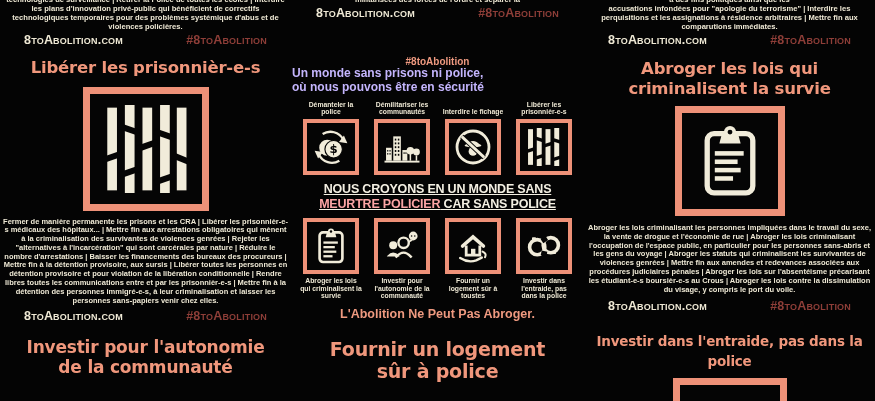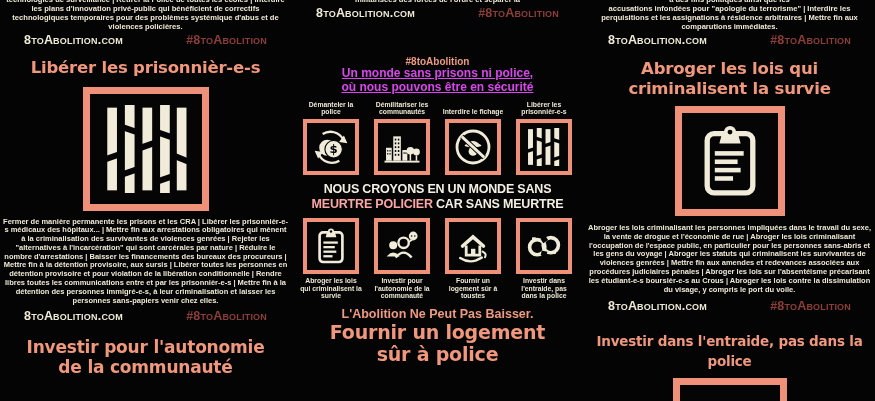--- a/index.html
+++ b/index.html
@@ -16,29 +16,29 @@
   .hashtag{color:#8e3e38;font-variant:small-caps;font-size:12.5px;letter-spacing:.2px;}
 
   .poster-title{color:#f0977c;text-align:center;font-size:16.5px;line-height:19.5px;letter-spacing:-.2px;
                 font-family:"DejaVu Sans","Liberation Sans",sans-serif;font-weight:bold;}
   .icon-frame{border:7px solid #ee9178;background:#050505;margin:0 auto;display:flex;align-items:center;justify-content:center;}
   .frame-lg{width:112px;height:110px;}
   .frame-rt{width:96px;height:96px;}
   .body-text{color:#efe9d5;font-size:7.5px;line-height:8.8px;text-align:center;padding:0 3px;}
 
   .mid-hash{color:#ef9a80;text-align:center;font-size:10px;line-height:11px;}
-  .mid-sub{color:#d946ef;text-align:center;font-size:12px;line-height:13.5px;text-decoration:underline;}
+  .mid-sub{color:#c4b5fd;text-align:left;font-size:12px;line-height:13.5px;}
   .tiles{display:flex;justify-content:center;gap:9px;}
   .tile{width:62px;display:flex;flex-direction:column;align-items:center;}
   .tile-label{color:#efe9d5;font-size:6.8px;line-height:7.6px;text-align:center;}
   .lbl-top{height:17px;margin-bottom:3px;display:flex;align-items:flex-end;justify-content:center;}
   .lbl-bot{margin-top:3px;height:24px;}
   .tile-box{width:48px;height:48px;border:4px solid #ee9178;background:#050505;
             display:flex;align-items:center;justify-content:center;}
-  .slogan{text-align:center;font-size:12.5px;line-height:15px;color:#f3efe2;letter-spacing:-.2px;}
+  .slogan{text-align:center;font-size:12.5px;line-height:15px;color:#f3efe2;letter-spacing:-.2px;text-decoration:underline;}
   .slogan .accent{color:#fca5a5;}
   .tagline{color:#ef9a80;text-align:center;font-size:12.5px;}
 
   .next-title{color:#f0977c;text-align:center;font-size:17px;line-height:20px;letter-spacing:-.2px;
               font-family:"DejaVu Sans","Liberation Sans",sans-serif;font-weight:bold;}
   .next-title.small{font-size:13.5px;}
   .partial-frame{width:100px;height:40px;border:7px solid #ee9178;background:#050505;margin:7px auto 0;}
   svg{display:block;}
 </style>
 </head>
@@ -192,21 +192,21 @@
                   <line x1="71" y1="84" x2="96" y2="76"></line>
               </g>
             </svg>
           </span>
         </div>
       </div>
     </div>
 
     <div class="slogan" style="margin-top:7px;">
       <div>NOUS CROYONS EN UN MONDE SANS</div>
-      <div><span class="accent">MEURTRE POLICIER</span><span> CAR SANS MEURTRE</span></div>
+      <div><span class="accent">MEURTRE POLICIER</span><span> CAR SANS POLICE</span></div>
     </div>
 
     <div class="tiles" style="margin-top:6px;">
       <div class="tile">
         <div class="tile-box">
           <span>
             <svg width="38" height="38" viewBox="0 0 100 100">
               <rect x="20" y="14" width="60" height="78" rx="9" fill="none" stroke="#f1ecda" stroke-width="7"></rect>
               <path d="M36 27 L40 12 L60 12 L64 27 Z" fill="#f1ecda"></path>
               <circle cx="50" cy="12" r="8" fill="#f1ecda"></circle>
@@ -267,23 +267,23 @@
               </g>
               <rect x="20" y="28" width="10" height="8" rx="2" fill="#f1ecda"></rect>
               <rect x="70" y="62" width="10" height="8" rx="2" fill="#f1ecda"></rect>
             </svg>
           </span>
         </div>
         <div class="tile-label lbl-bot">Investir dans l'entraide, pas dans la police</div>
       </div>
     </div>
 
-    <div class="tagline" style="margin-top:6px;">L'Abolition Ne Peut Pas Baisser.</div>
-
-    <div class="next-title" style="font-size:19px;line-height:22px;">
+    <div class="tagline" style="margin-top:6px;">L'Abolition Ne Peut Pas Abroger.</div>
+
+    <div class="next-title" style="margin-top:17px;font-size:19px;line-height:22px;">
       <div>Fournir un logement</div>
       <div>sûr à police</div>
     </div>
   </div>
 
   <div class="col" id="col-right">
     <div class="tail">
       <div class="tiny-text clipped">à des fins politiques ainsi que les</div>
       <div class="tiny-text">accusations infondées pour "apologie du terrorisme" | Interdire les perquisitions et les assignations à résidence arbitraires | Mettre fin aux comparutions immédiates.</div>
       <div class="footer-row">

